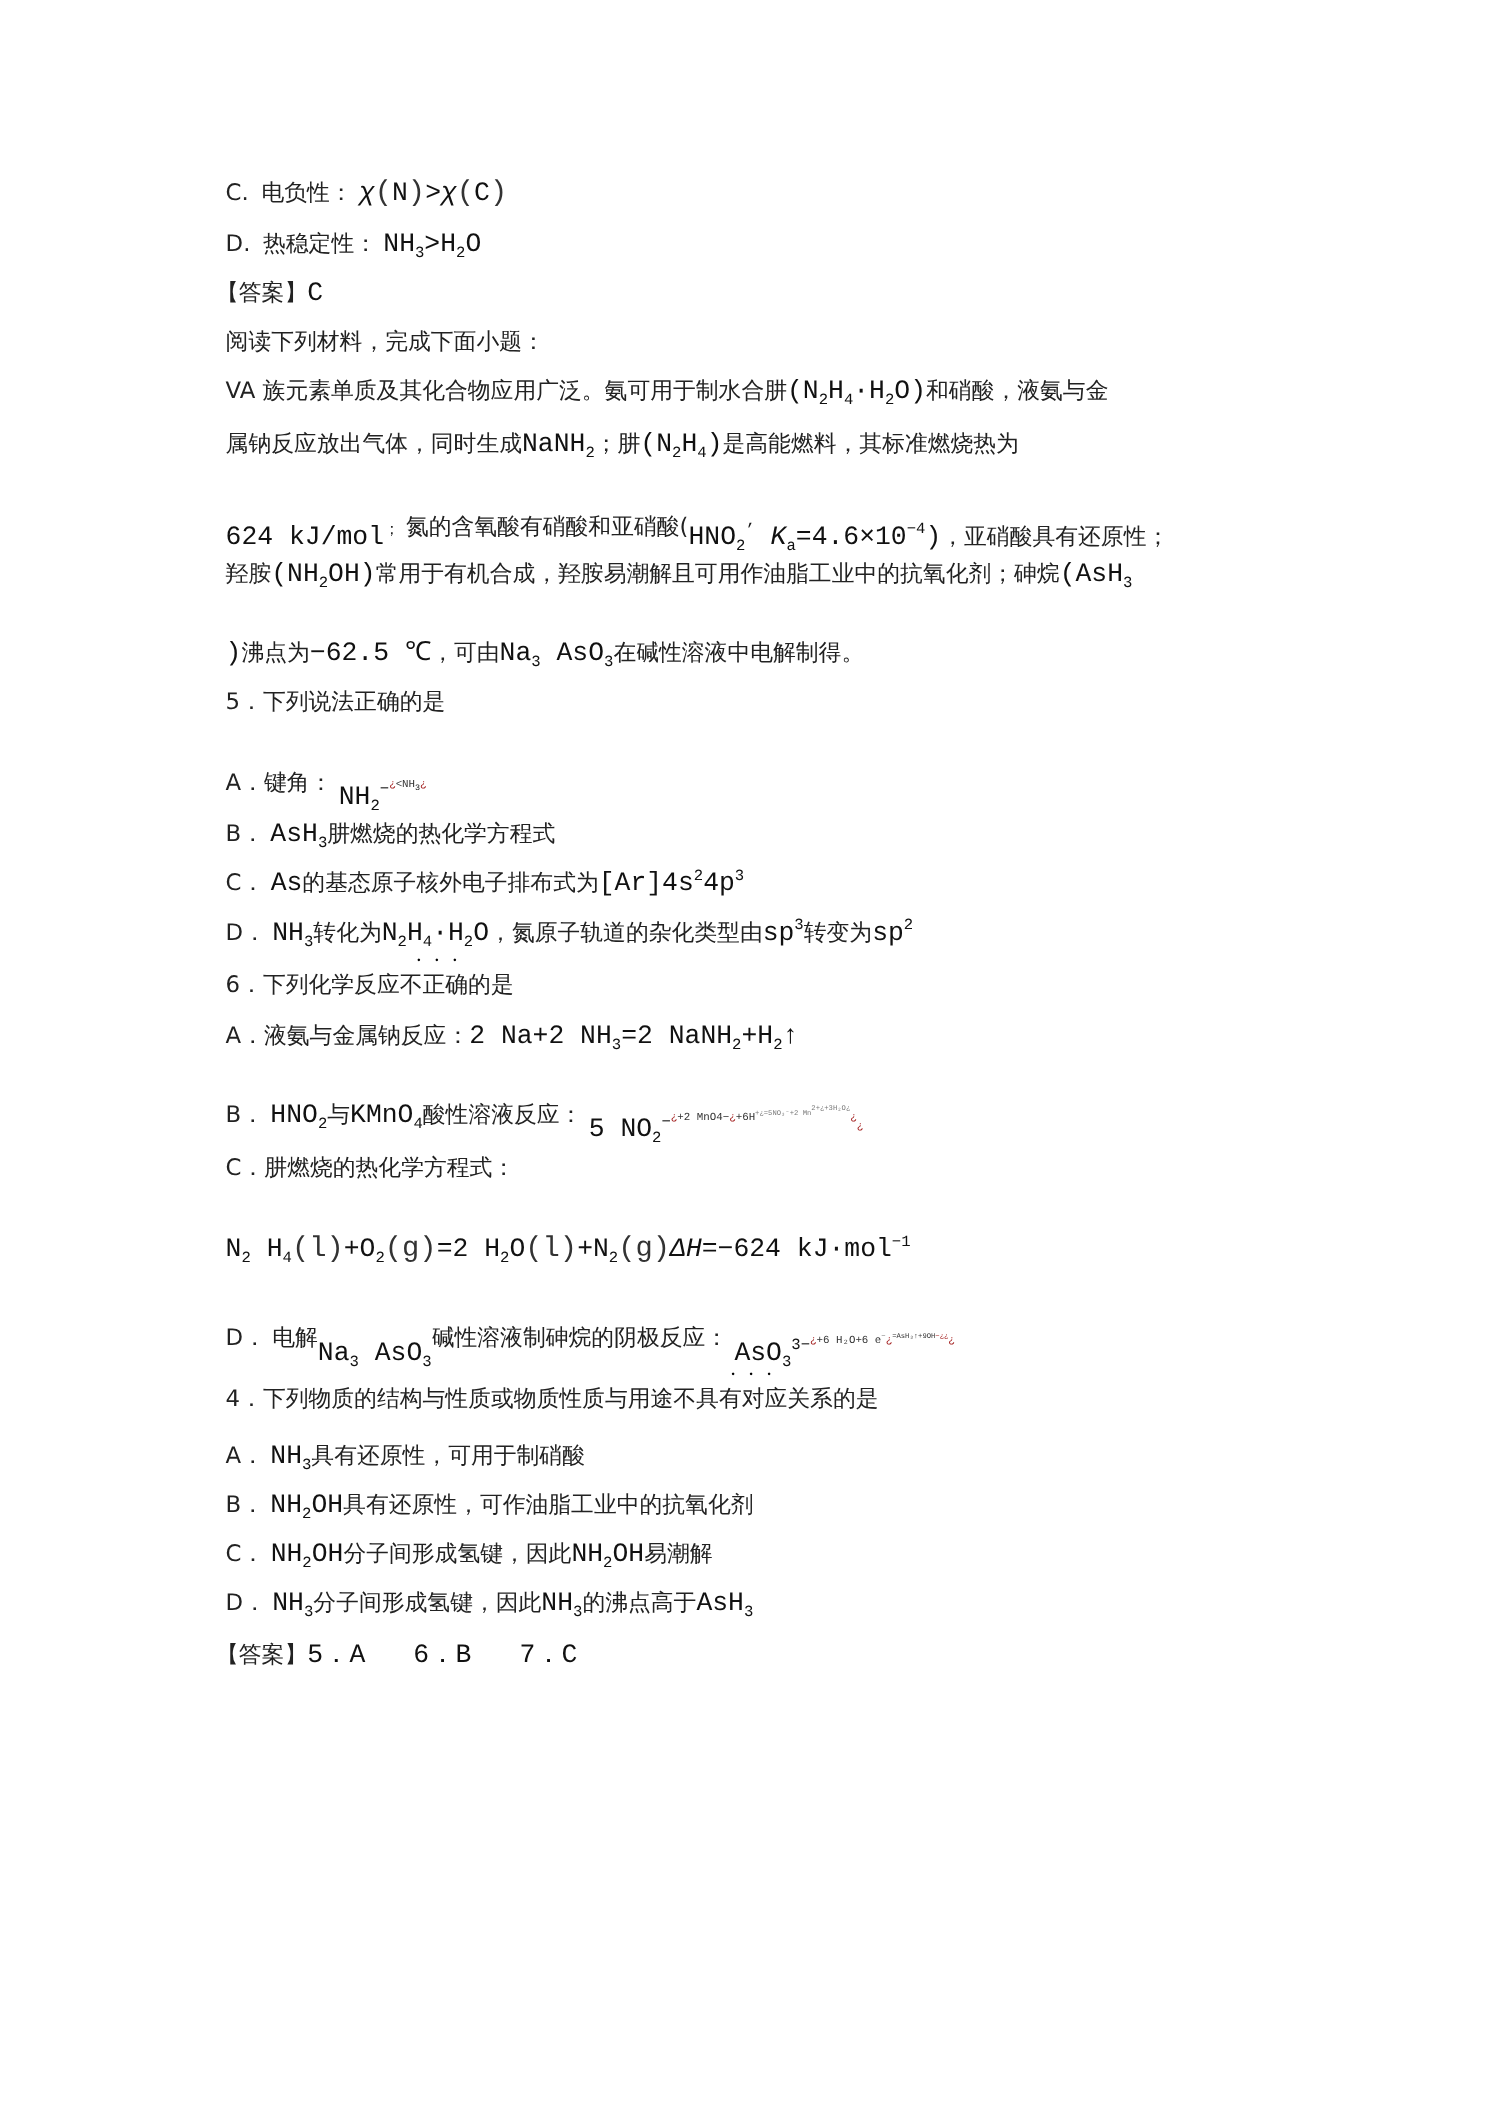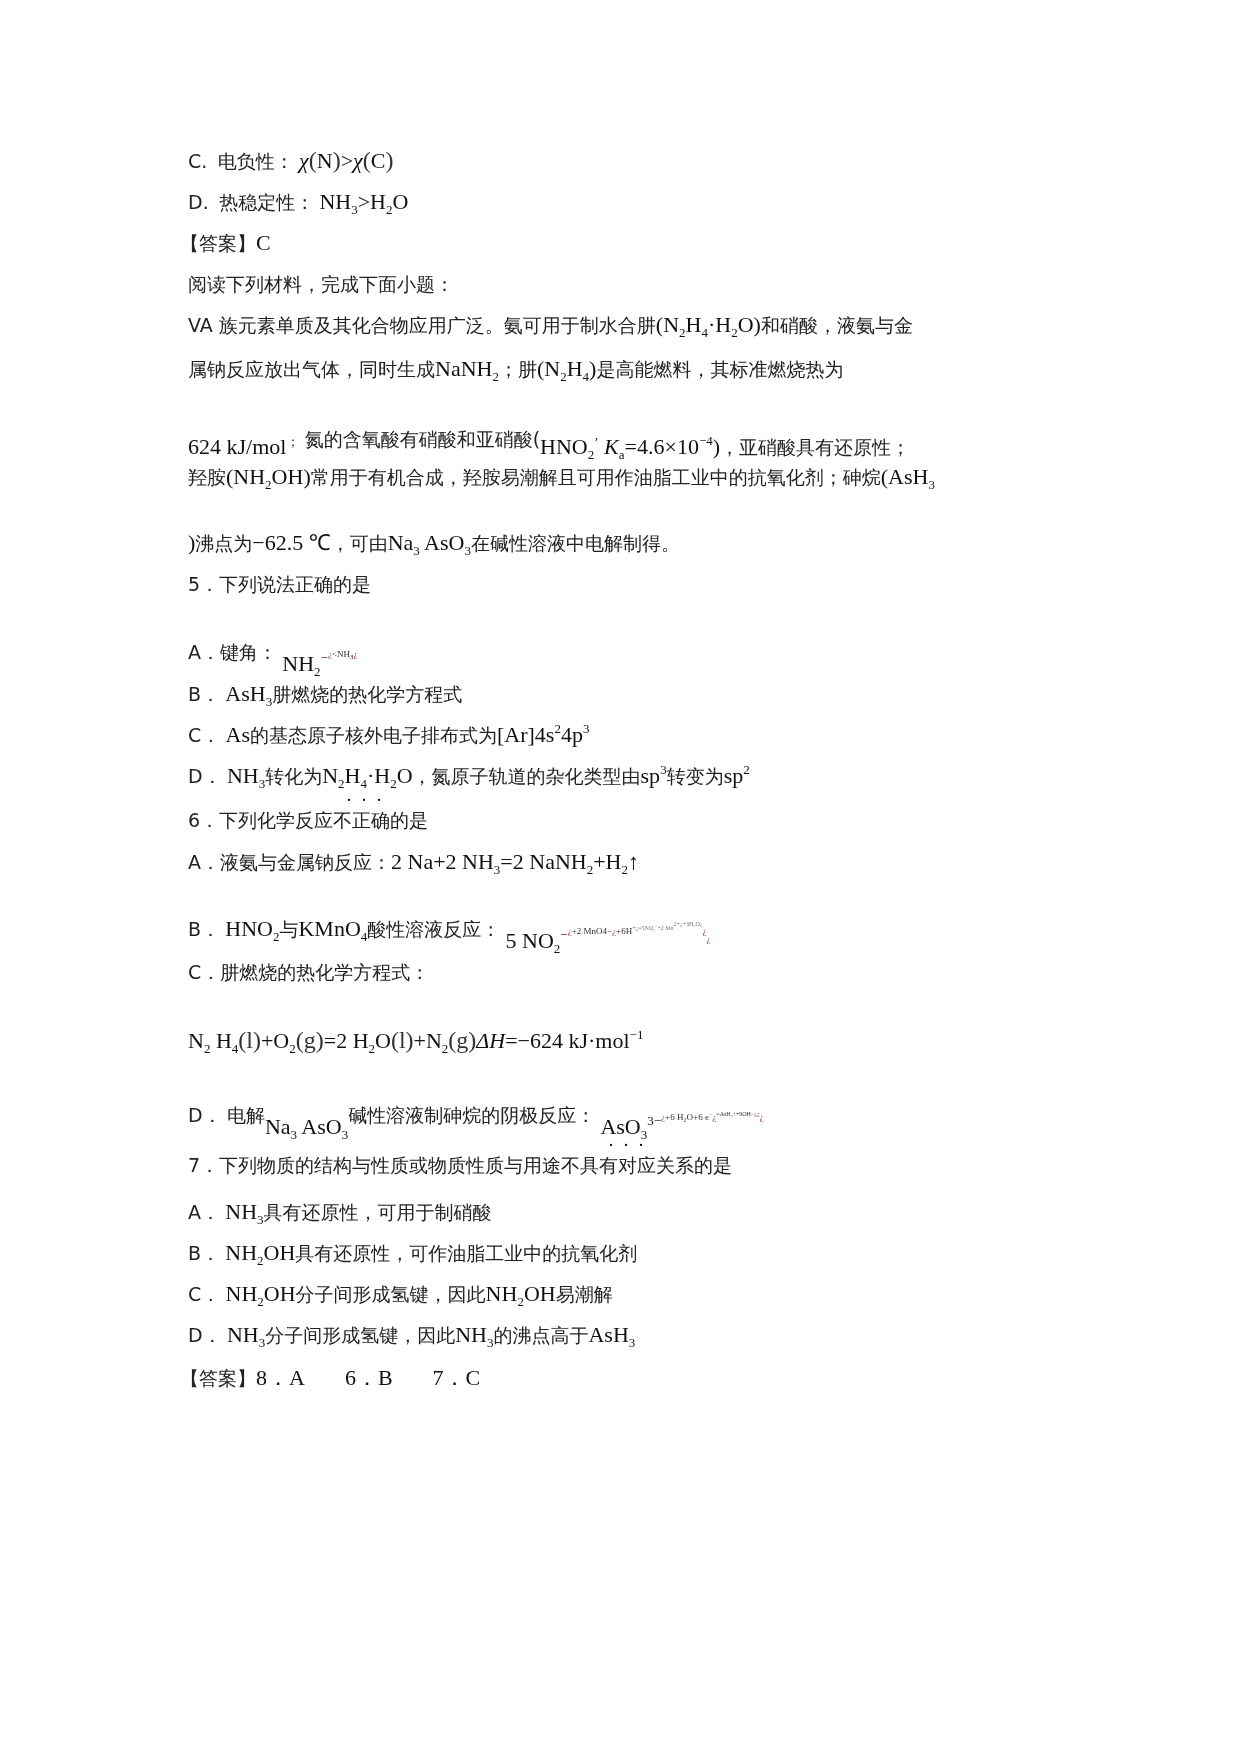--- a/index.html
+++ b/index.html
@@ -1,20 +1,20 @@
 <!DOCTYPE html>
 <html><head>
 <meta charset="utf-8">
 <style>
   html, body { margin:0; padding:0; background:#ffffff; }
   body { width:1240px; height:1754px; position:relative; overflow:hidden;
          font-family:"Liberation Serif","DejaVu Serif",serif; color:#111; }
   .line { position:absolute; left:188px; font-size:21px; line-height:28px; white-space:nowrap; }
   .cn { font-family:"DejaVu Sans","Liberation Sans",sans-serif; font-size:19px; color:#222; }
-  .f { font-family:Liberation Serif, serif; font-size:22px; }
+  .f { font-family:Liberation Mono, monospace; font-size:22px; }
   sub { font-size:13px; vertical-align:-5px; line-height:0; }
   sup { font-size:13px; vertical-align:9px; line-height:0; }
   .tiny { font-size:9px; vertical-align:14px; color:#333; }
   .micro { font-size:6px; vertical-align:18px; color:#777; }
   .red { color:#a01818; }
   .dot { position:absolute; font-size:18px; line-height:10px; color:#000; }
   .it { font-style:italic; }
   .paren { font-size:24px; color:#333; }
 </style>
 </head>
@@ -110,21 +110,21 @@
 
 <div class="line" style="top:1088px">
   <span class="cn">D．</span>
   <span class="cn">电解</span><span class="f" style="position:relative; top:12px"><span>Na</span><sub>3</sub><span> AsO</span><sub>3</sub></span><span class="cn">碱性溶液制砷烷的阴极反应：</span>
   <span class="f" style="position:relative; top:12px"><span>AsO</span><sub>3</sub><sup>3−</sup><span class="tiny red">¿</span><span class="tiny">+6 H₂O+6 e</span><span class="micro" style="vertical-align:18px">−</span><span class="tiny red">¿</span><span class="micro" style="color:#333">=AsH₃↑+9OH</span><span class="micro red">−¿¿</span><span class="tiny red">¿</span></span>
 </div>
 
 <div class="dot" style="left:608px; top:1140px">·&nbsp;&nbsp;·&nbsp;&nbsp;·</div>
 
 <div class="line" style="top:1151px">
-  <span class="cn">7．下列物质的结构与性质或物质性质与用途</span><span class="cn">不具有</span><span class="cn">对应关系的是</span>
+  <span class="cn">4．下列物质的结构与性质或物质性质与用途</span><span class="cn">不具有</span><span class="cn">对应关系的是</span>
 </div>
 
 <div class="line" style="top:1198px">
   <span class="cn">A．</span>
   <span class="f"><span>NH</span><sub>3</sub></span><span class="cn">具有还原性，可用于制硝酸</span>
 </div>
 
 <div class="line" style="top:1239px">
   <span class="cn">B．</span>
   <span class="f"><span>NH</span><sub>2</sub><span>OH</span></span><span class="cn">具有还原性，可作油脂工业中的抗氧化剂</span>
@@ -134,14 +134,14 @@
   <span class="cn">C．</span>
   <span class="f"><span>NH</span><sub>2</sub><span>OH</span></span><span class="cn">分子间形成氢键，因此</span><span class="f"><span>NH</span><sub>2</sub><span>OH</span></span><span class="cn">易潮解</span>
 </div>
 
 <div class="line" style="top:1321px">
   <span class="cn">D．</span>
   <span class="f"><span>NH</span><sub>3</sub></span><span class="cn">分子间形成氢键，因此</span><span class="f"><span>NH</span><sub>3</sub></span><span class="cn">的沸点高于</span><span class="f"><span>AsH</span><sub>3</sub></span>
 </div>
 
 <div class="line" style="top:1364px; left:180px">
-  <span class="cn">【答案】</span><span class="f">8．A</span><span style="display:inline-block;width:40px"></span><span class="f">6．B</span><span style="display:inline-block;width:40px"></span><span class="f">7．C</span>
+  <span class="cn">【答案】</span><span class="f">5．A</span><span style="display:inline-block;width:40px"></span><span class="f">6．B</span><span style="display:inline-block;width:40px"></span><span class="f">7．C</span>
 </div>
 
 </body></html>

